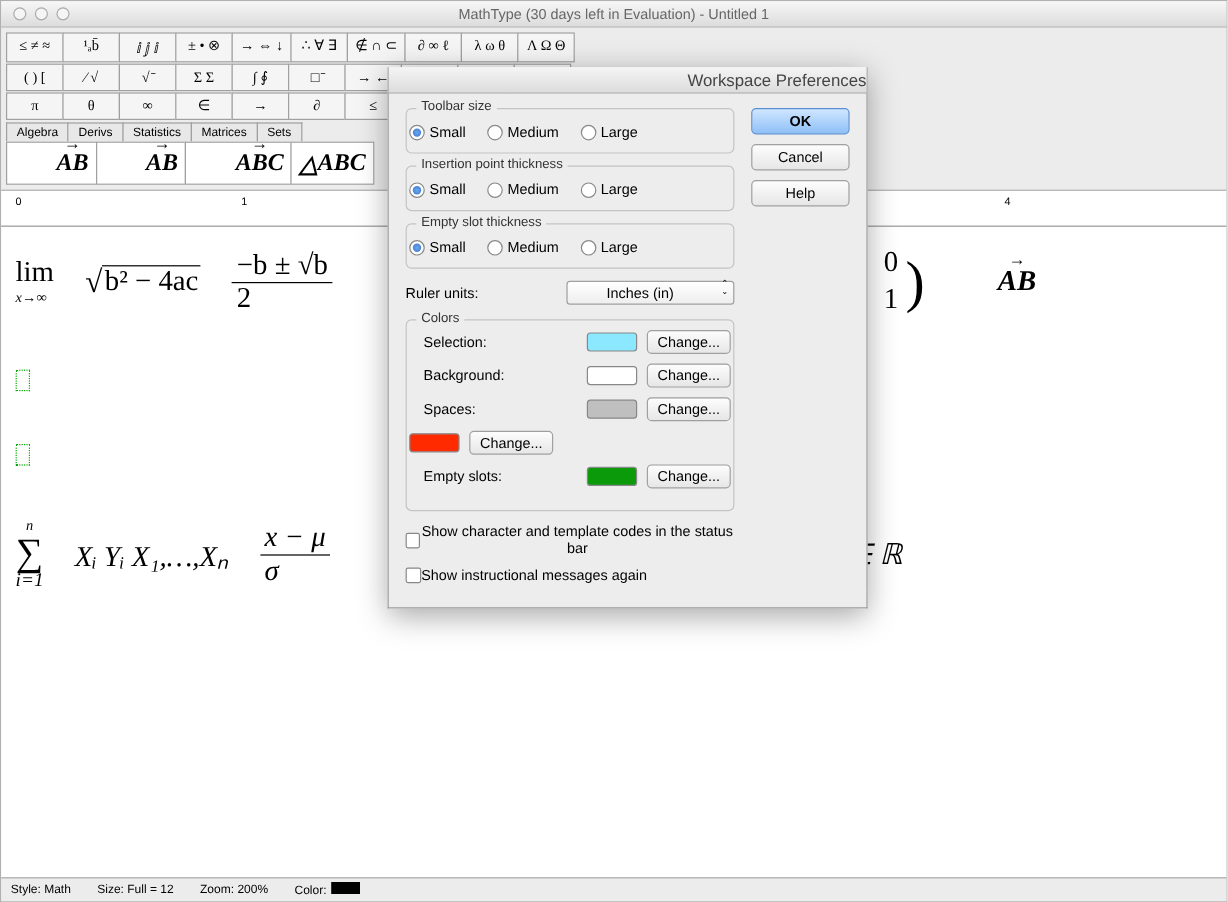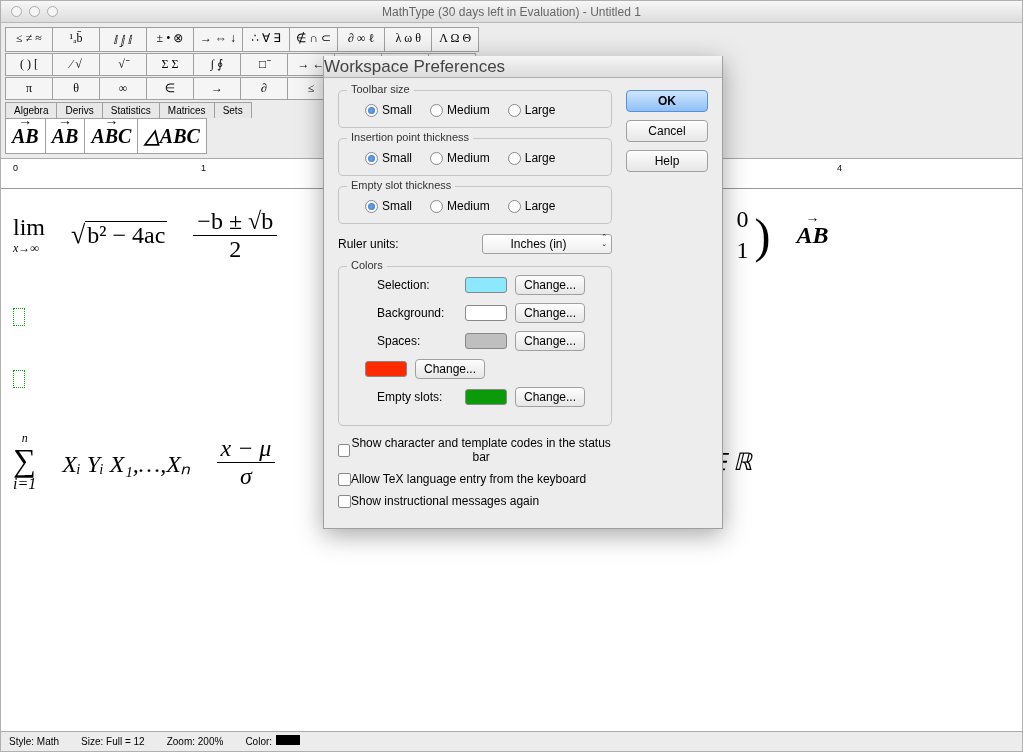--- a/index.html
+++ b/index.html
@@ -14,56 +14,56 @@
 .tb-cell { border: 1px solid #a0a0a0; background: #f5f5f5; padding: 3px 6px; font-size: 12px; min-width: 48px; text-align: center; margin-right: -1px; font-family: serif; }
 .tabs { display: flex; gap: 0; margin-top: 2px; }
 .tab { border: 1px solid #a0a0a0; border-bottom: none; background: #e8e8e8; padding: 2px 8px; font-size: 10px; margin-right: -1px; }
 .symbol-row { display: flex; }
 .symbol-cell { border: 1px solid #a0a0a0; background: #fff; padding: 2px 6px; height: 36px; display: flex; align-items: center; justify-content: center; font-family: serif; font-style: italic; font-weight: bold; font-size: 20px; margin-right: -1px; }
 .ruler-area { background: #fff; border-top: 1px solid #aaa; height: 30px; position: relative; }
 .ruler { border-bottom: 1px solid #999; height: 14px; margin-top: 16px; position: relative; }
 .ruler-mark { position: absolute; font-size: 9px; top: -12px; }
 .canvas { flex: 1; background: #fff; padding: 18px 12px; font-family: "Times New Roman", serif; font-size: 24px; overflow: hidden; }
 .math-row { display: flex; align-items: center; gap: 26px; margin-bottom: 44px; flex-wrap: nowrap; }
-.frac { display: inline-flex; flex-direction: column; align-items: center; }
+.frac { display: inline-flex; flex-direction: column; align-items: flex-start; }
 .frac .num { border-bottom: 1.5px solid #000; padding: 0 4px; }
 .frac .den { padding: 0 4px; }
 .sqrt { position: relative; display: inline-flex; align-items: center; }
 .sqrt::before { content: "√"; font-size: 26px; }
 .sqrt .rad { border-top: 1.5px solid #000; padding: 0 2px; }
 .lim { display: inline-flex; flex-direction: column; align-items: flex-start; }
 .lim .sub { font-size: 12px; font-style: italic; }
 .sum { display: inline-flex; flex-direction: column; align-items: center; line-height: 1; }
 .sum .sup { font-size: 12px; font-style: italic; }
 .sum .sym { font-size: 32px; }
 .sum .sub { font-size: 16px; font-style: italic; }
 .matrix { display: inline-flex; align-items: center; }
 .matrix .paren { font-size: 48px; font-family: serif; }
 .matrix .grid { display: inline-grid; grid-template-columns: auto auto; gap: 4px 18px; padding: 0 6px; }
-.arrow-over { position: relative; display: inline-block; }
+.arrow-over { position: relative; display: inline-block; margin-left: 35px; }
 .arrow-over::after { content: "→"; position: absolute; top: -12px; left: 0; width: 100%; text-align: center; font-style: normal; font-size: 14px; }
 .empty-slot { display: inline-block; width: 12px; height: 18px; border: 1px dotted #0a0; }
 .statusbar { height: 20px; background: #ececec; border-top: 1px solid #aaa; display: flex; align-items: center; font-size: 10px; padding: 0 8px; gap: 22px; }
 .statusbar .swatch { width: 24px; height: 10px; background: #000; display: inline-block; margin-left: 4px; margin-top: -1px;}
 
 
 .dialog { position: absolute; left: 323px; top: 56px; width: 400px; background: #ededed; border: 1px solid #a0a0a0; border-top: none; box-shadow: 0 6px 24px rgba(0,0,0,0.35); }
-.dialog-title { height: 22px; background: linear-gradient(#f5f5f5,#dcdcdc); border-bottom: 1px solid #b0b0b0; text-align: left; line-height: 22px; font-size: 17px; color: #444; }
+.dialog-title { height: 22px; background: linear-gradient(#f5f5f5,#dcdcdc); border-bottom: 1px solid #b0b0b0; text-align: right; line-height: 22px; font-size: 14px; color: #444; }
 .dialog-body { padding: 12px 14px; display: flex; gap: 14px; }
 .dialog-col { flex: 1; }
 .dialog-side { width: 82px; display: flex; flex-direction: column; gap: 8px; }
 .btn { background: linear-gradient(#fdfdfd,#e6e6e6); border: 1px solid #a0a0a0; border-radius: 4px; padding: 3px 0; font-size: 12px; text-align: center; }
 .btn.primary { background: linear-gradient(#cfe6ff,#8fc0f7); border-color: #5a8fd6; font-weight: bold; }
-.group { border: 1px solid #c4c4c4; border-radius: 5px; padding: 8px 26px 10px; margin-bottom: 10px; position: relative; }
+.group { border: 1px solid #c4c4c4; border-radius: 5px; padding: 8px 2px 10px; margin-bottom: 10px; position: relative; }
 .group-label { position: absolute; top: -8px; left: 8px; background: #ededed; padding: 0 4px; font-size: 11px; color: #333; }
 .radio-row { display: flex; gap: 18px; margin-top: 4px; }
 .radio-item { display: flex; align-items: center; gap: 4px; font-size: 12px; }
 .radio { width: 13px; height: 13px; border: 1px solid #888; border-radius: 50%; background: #fff; display: inline-flex; align-items: center; justify-content: center; }
 .radio.checked::after { content: ""; width: 7px; height: 7px; background: radial-gradient(#6aa8f0, #3a74c8); border-radius: 50%; }
-.select { border: 1px solid #a0a0a0; border-radius: 3px; background: linear-gradient(#fff,#eee); padding: 2px 25px 2px 8px; font-size: 12px; position: relative; display: inline-block; width: 130px; text-align: center; }
+.select { border: 1px solid #a0a0a0; border-radius: 3px; background: linear-gradient(#fff,#eee); padding: 2px 25px 2px 8px; font-size: 12px; position: relative; display: inline-block; width: 140px; text-align: center; }
 .select::after { content: "⌃\A⌄"; white-space: pre; position: absolute; right: 4px; top: -2px; font-size: 7px; line-height: 7px; }
 .ruler-row { display: flex; align-items: center; gap: 10px; margin-bottom: 12px; font-size: 12px; }
 .color-row { display: flex; align-items: center; margin-bottom: 8px; font-size: 12px; }
 .color-row .label { flex: 1; margin-left: 12px; }
 .swatch-box { width: 42px; height: 16px; border: 1px solid #888; border-radius: 3px; margin-right: 8px; }
 .change-btn { background: linear-gradient(#fdfdfd,#e6e6e6); border: 1px solid #a0a0a0; border-radius: 4px; padding: 2px 8px; font-size: 12px; width: 70px; text-align: center; }
 .check-row { display: flex; align-items: center; gap: 0; font-size: 12px; margin-bottom: 8px; text-align: center; }
 .checkbox { width: 13px; height: 13px; border: 1px solid #888; border-radius: 2px; background: #fff; }
 </style>
 </head>
@@ -299,24 +299,20 @@
             </div>
           </div>
       </div>
       <div id="check-rows">
           <div class="check-row">
             <span class="checkbox"></span>
             <span>Show character and template codes in the status bar</span>
           </div>
           <div class="check-row">
             <span class="checkbox"></span>
-            <span>Allow TeX language entry from the keyboard</span>
-          </div>
-          <div class="check-row">
-            <span class="checkbox"></span>
             <span>Show instructional messages again</span>
           </div>
         </div>
     </div>
     <div class="dialog-side">
       <div class="btn primary">OK</div>
       <div class="btn">Cancel</div>
       <div class="btn">Help</div>
     </div>
   </div>

